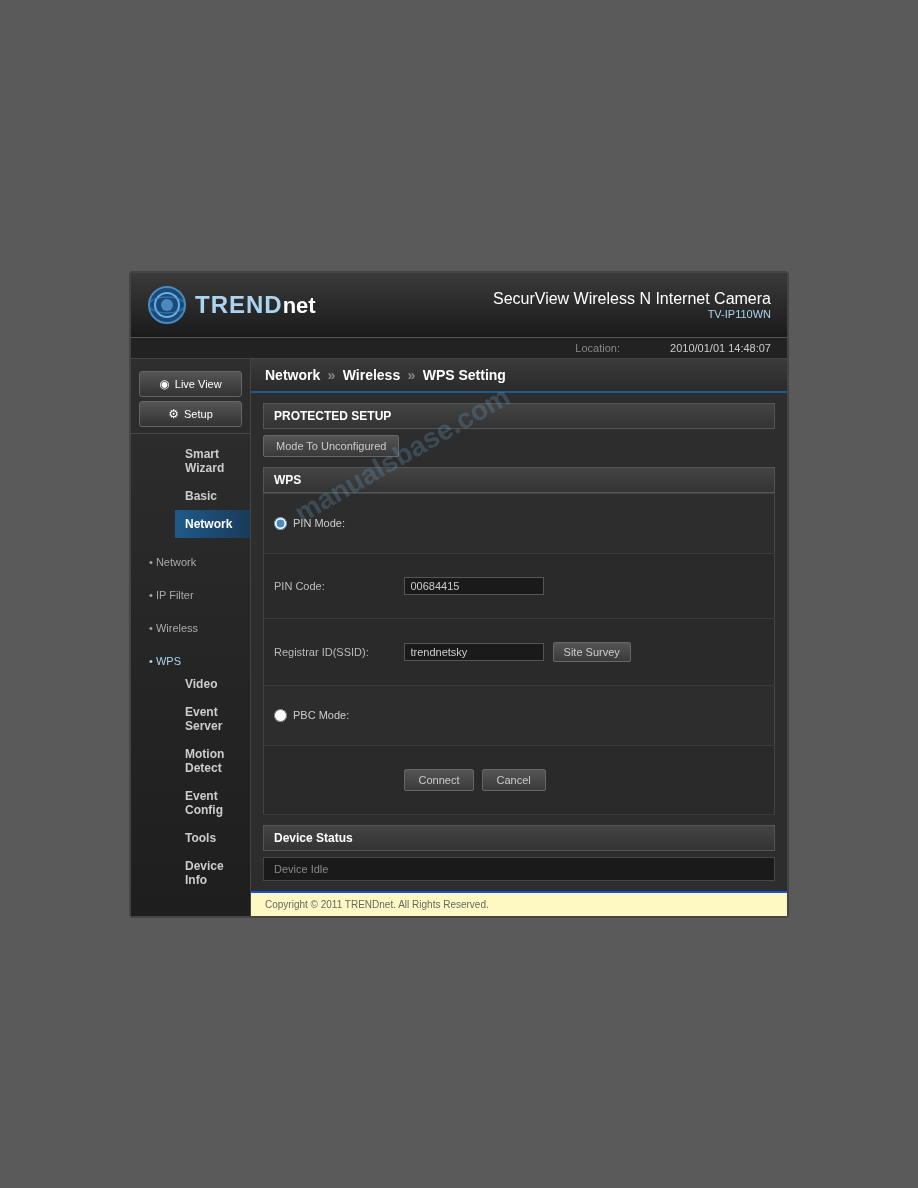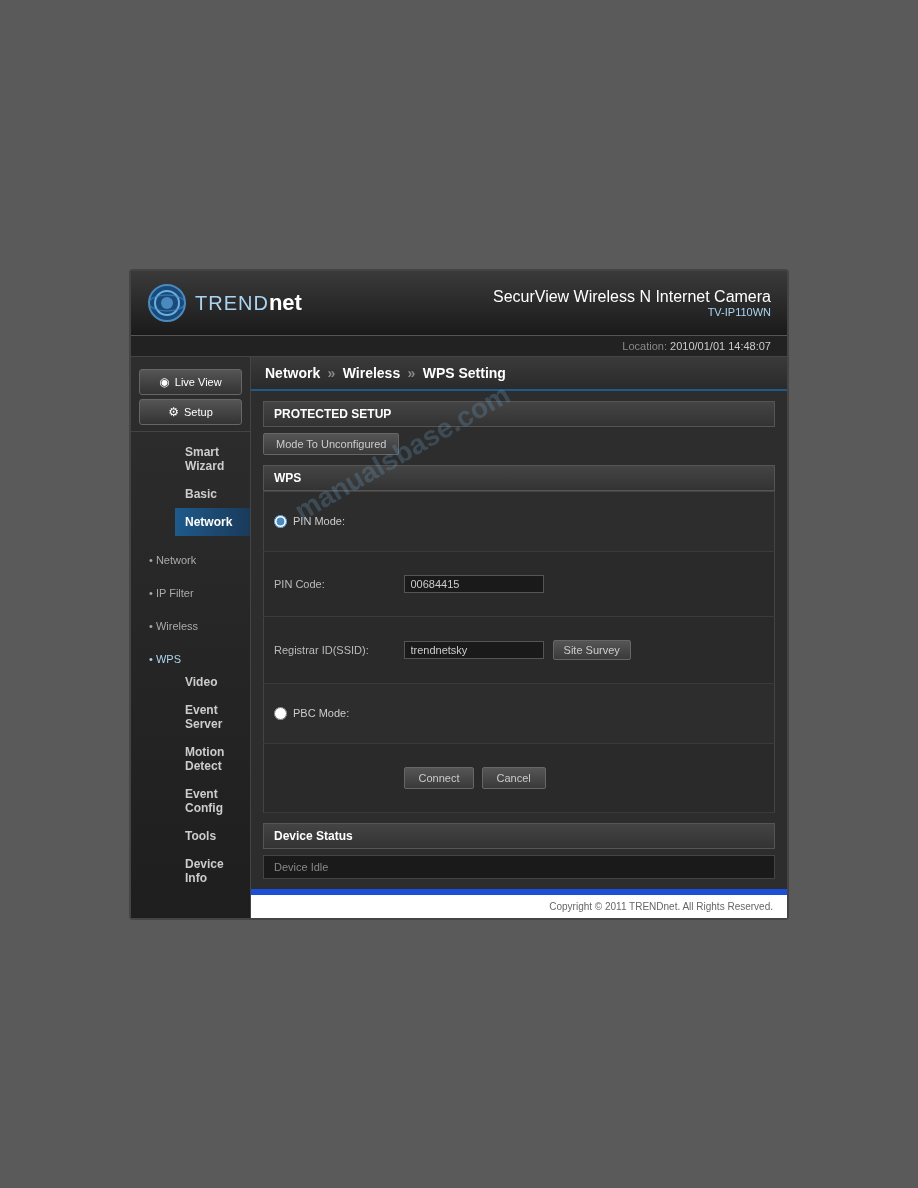--- a/index.html
+++ b/index.html
@@ -55,21 +55,21 @@
     }
     .location-bar {
       background: #222;
       padding: 4px 16px;
       text-align: right;
       color: #aaa;
       font-size: 11px;
       border-bottom: 1px solid #444;
     }
     .location-bar span.loc-label { color: #888; }
-    .location-bar span.loc-value { color: #ccc; }
+    .location-bar span.loc-value { color: #ccc; margin-left: 47px; }
 
     
     .main-layout {
       display: flex;
     }
 
     
     .sidebar {
       width: 120px;
       background: linear-gradient(to bottom, #2e2e2e, #1e1e1e);
@@ -240,26 +240,26 @@
     .status-value {
       background: #1a1a1a;
       border: 1px solid #444;
       padding: 5px 10px;
       color: #888;
       font-size: 11px;
     }
 
     
     .footer {
-      background: #ffffff;
+      background: #fef9c3;
       padding: 6px 14px;
-      text-align: right;
+      text-align: left;
       color: #666;
       font-size: 10px;
-      border-top: 6px solid #1d4ed8;
+      border-top: 2px solid #1d4ed8;
     }
 
     
     .watermark {
       position: absolute;
       pointer-events: none;
       color: #6aa4cc;
       font-size: 28px;
       font-weight: bold;
       opacity: 0.25;
@@ -279,21 +279,21 @@
 
   <div class="header">
     <div class="logo-area">
       <svg class="logo-icon" viewBox="0 0 40 40">
         <circle cx="20" cy="20" r="18" fill="#1a4a7a" stroke="#4a8abf" stroke-width="2"></circle>
         <circle cx="20" cy="20" r="12" fill="none" stroke="#6ab0e0" stroke-width="2"></circle>
         <circle cx="20" cy="20" r="6" fill="#4a8abf"></circle>
         <ellipse cx="20" cy="20" rx="18" ry="8" fill="none" stroke="#4a8abf" stroke-width="1.5" opacity="0.6"></ellipse>
       </svg>
       <div>
-        <span style="color:#aad4f0; font-size:20px; font-weight:normal; letter-spacing:1px;">TREND</span><span style="color:#fff; font-size:22px; font-weight:bold;">net</span>
+        <span style="color:#aad4f0; font-size:24px; font-weight:bold; letter-spacing:1px;">TREND</span><span style="color:#fff; font-size:22px; font-weight:bold;">net</span>
       </div>
     </div>
     <div class="header-right">
       <div class="product-name">SecurView Wireless N Internet Camera</div>
       <div class="product-model">TV-IP110WN</div>
     </div>
   </div>
 
   <div class="location-bar">
     <span class="loc-label">Location:</span>

